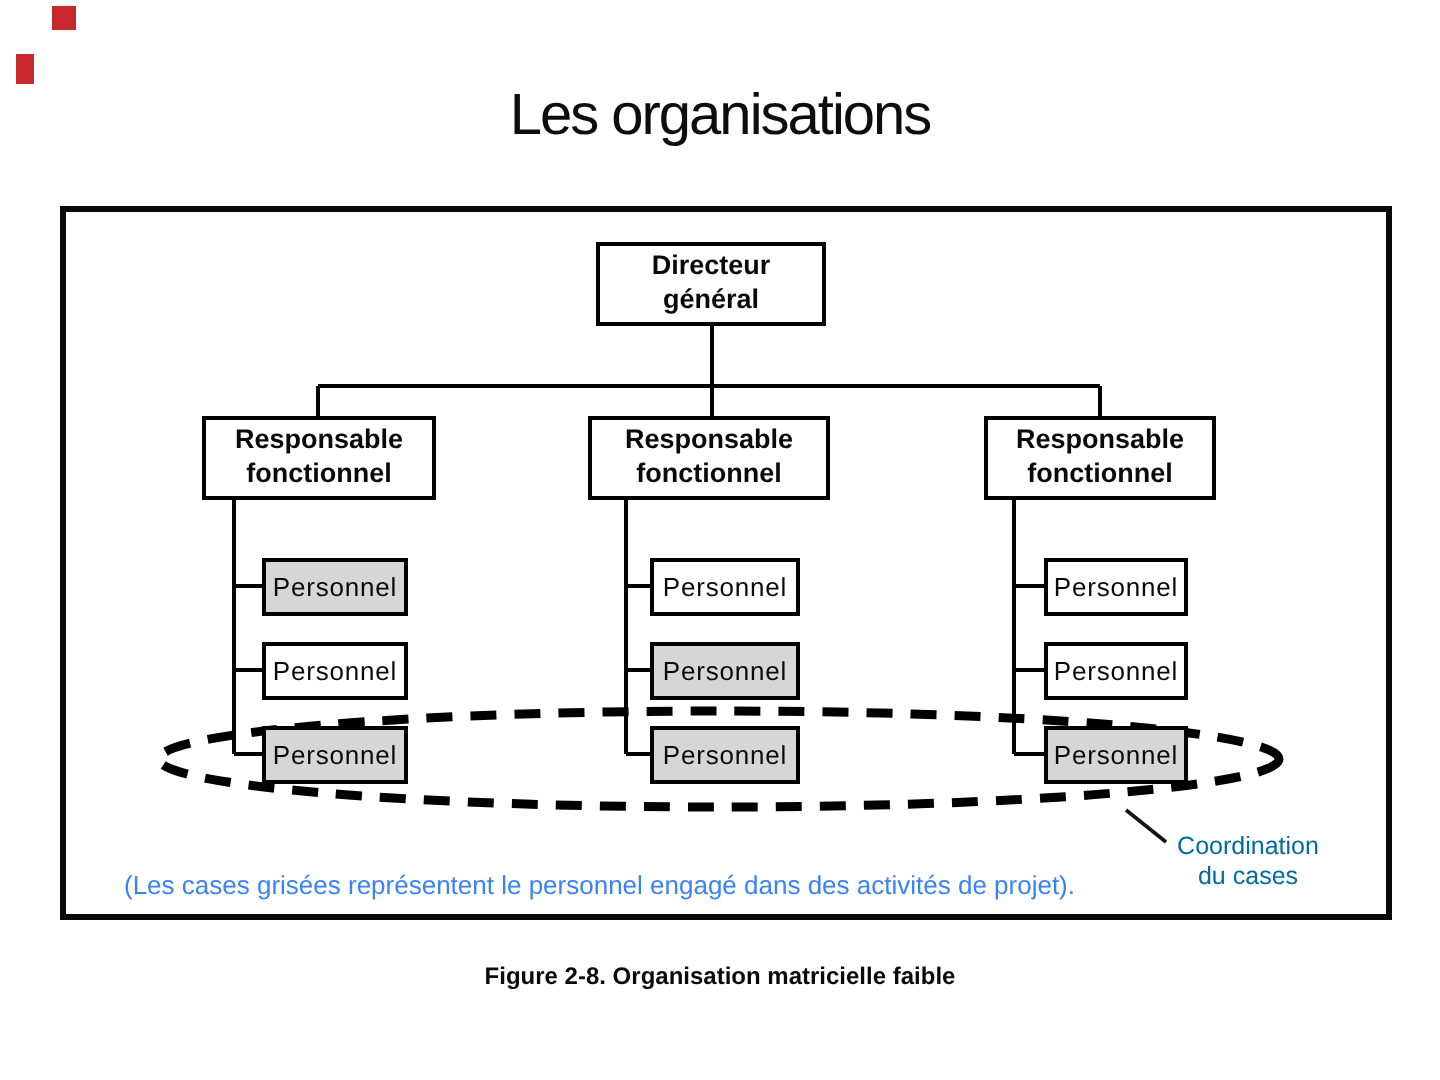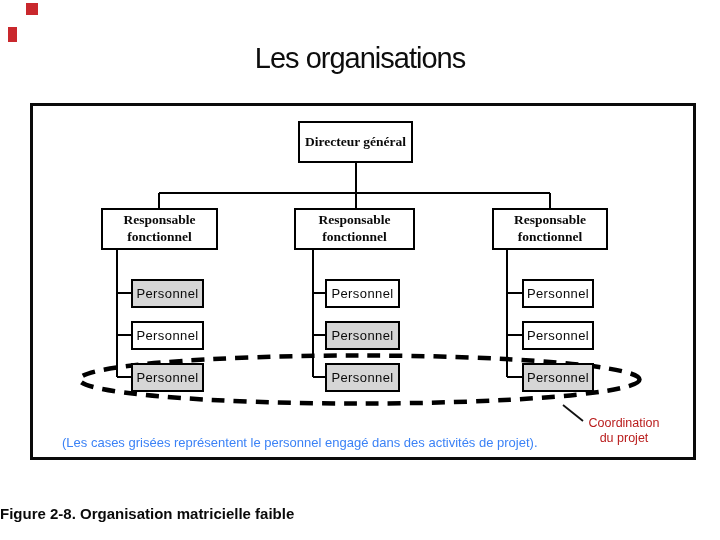--- a/index.html
+++ b/index.html
@@ -15,49 +15,49 @@
     font-size:29px;letter-spacing:-1px;color:#0d0d0d;font-weight:normal;
   }
   .frame{
     position:absolute;left:30px;top:103px;width:666px;height:357px;
     border:3px solid #0a0a0a;box-sizing:border-box;background:#ffffff;
   }
   svg.lines{position:absolute;left:0;top:0;width:720px;height:540px;}
   .obox{
     position:absolute;background:#ffffff;border:2px solid #000000;
     box-sizing:border-box;display:flex;align-items:center;justify-content:center;
-    text-align:center;font-weight:bold;font-size:13.5px;line-height:1.25;font-family:Liberation Serif, serif;
+    text-align:center;font-weight:bold;font-size:13.5px;line-height:1.25;
   }
   .pbox{
     position:absolute;background:#ffffff;border:2px solid #000000;
     box-sizing:border-box;display:flex;align-items:center;justify-content:center;
     font-weight:normal;font-size:13px;letter-spacing:.4px;
   }
   .pbox.shaded{background:#d6d6d6;}
   
   .box-root{left:298px;top:121px;width:115px;height:42px;}
   
   .box-mgr1{left:101px;top:208px;width:117px;height:42px;}
   .box-mgr2{left:294px;top:208px;width:121px;height:42px;}
   .box-mgr3{left:492px;top:208px;width:116px;height:42px;}
   
   .c1{left:131px;width:73px;height:29px;}
   .c2{left:325px;width:75px;height:29px;}
   .c3{left:522px;width:72px;height:29px;}
   .r1{top:279px;} .r2{top:321px;} .r3{top:363px;}
   .annotation{
     position:absolute;left:580px;top:416px;width:88px;text-align:center;
-    font-size:12.5px;line-height:15px;color:#b91c1c;
+    font-size:12.5px;line-height:15px;color:#0369a1;
   }
   .note{
     position:absolute;left:62px;top:435px;font-size:13px;color:#3b82f6;white-space:nowrap;
   }
   .fig-caption{
-    position:absolute;left:0;right:0;top:481px;
-    font-weight:bold;font-size:15px;color:#0a0a0a;margin-top:24px;
+    position:absolute;left:0;right:0;top:481px;text-align:center;
+    font-weight:bold;font-size:12px;color:#0a0a0a;
   }
 </style>
 </head>
 <body>
 
 <div class="ornament orn-top"></div>
 <div class="ornament orn-left"></div>
 
 <div class="slide-title">Les organisations</div>
 
@@ -93,18 +93,18 @@
 <div class="pbox c2 r1">Personnel</div>
 <div class="pbox c2 r2 shaded">Personnel</div>
 <div class="pbox c2 r3 shaded">Personnel</div>
 
 <div class="pbox c3 r1">Personnel</div>
 <div class="pbox c3 r2">Personnel</div>
 <div class="pbox c3 r3 shaded">Personnel</div>
 
 <div class="annotation">
   <div>Coordination</div>
-  <div>du projet</div>
+  <div>du cases</div>
 </div>
 
 <div class="note">(Les cases grisées représentent le personnel engagé dans des activités de projet).</div>
 
 <div class="fig-caption">Figure 2-8. Organisation matricielle faible</div>
 
 </body></html>

